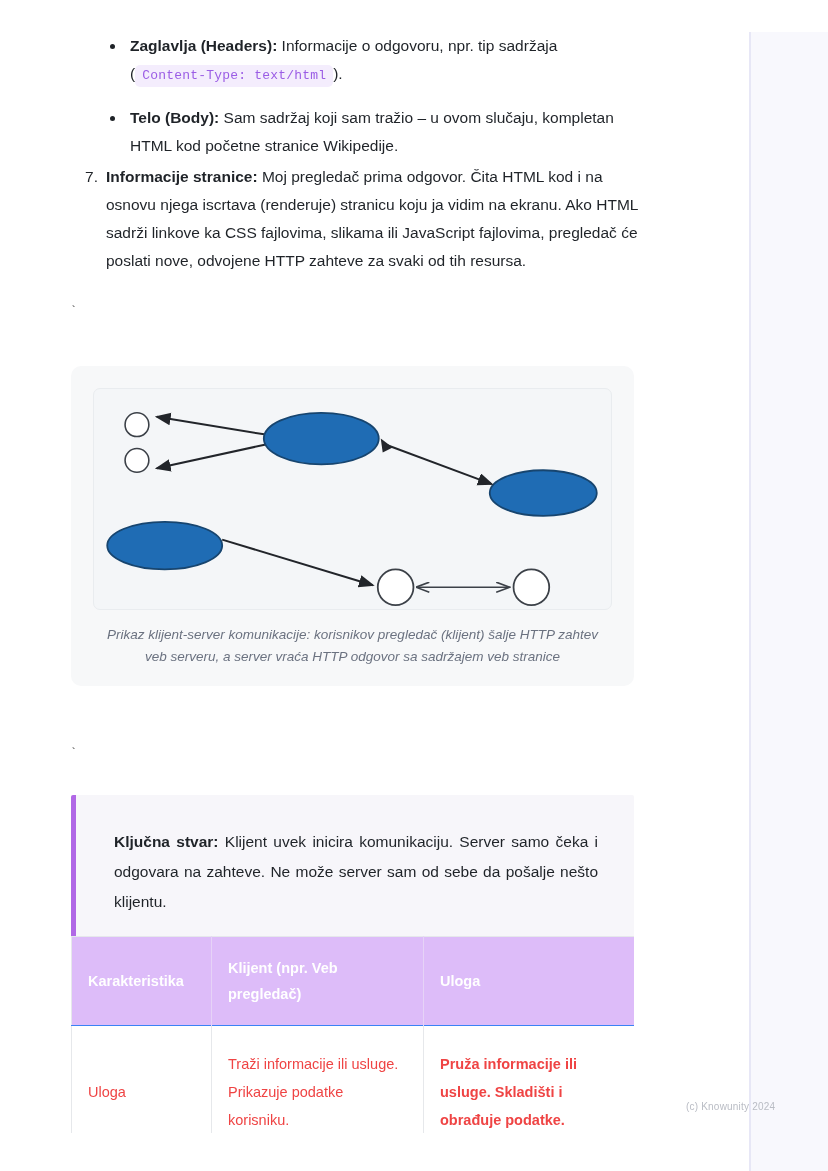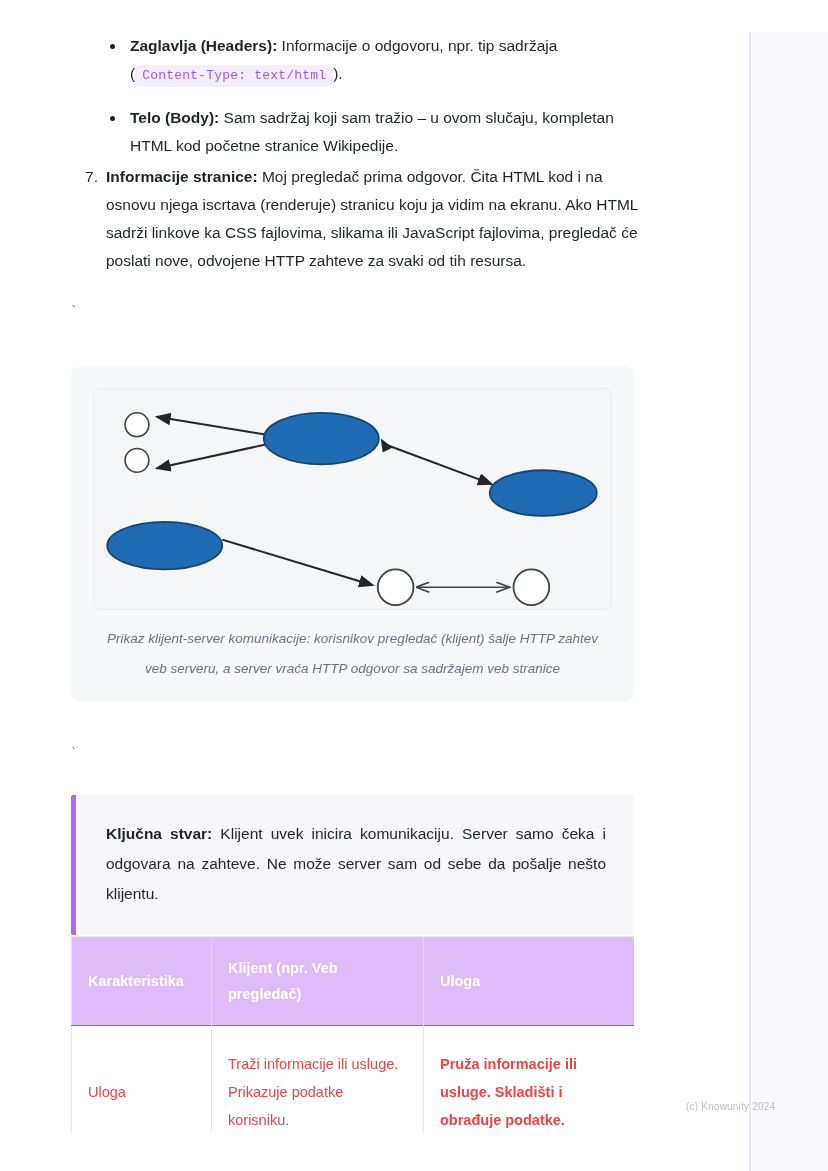--- a/index.html
+++ b/index.html
@@ -111,34 +111,34 @@
     border-radius: 7px;
     height: 222px;
     position: relative;
     overflow: hidden;
   }
   .figure-caption {
     margin-top: 14px;
     text-align: center;
     font-style: italic;
     font-size: 13.5px;
-    line-height: 30px;
+    line-height: 22px;
     color: #6b7280;
     padding: 0 10px;
   }
 
   
   .callout {
     background: #f7f6fa;
     border-left: 5px solid #b168e6;
     border-radius: 2px;
     padding: 20px 24px 22px 26px;
   }
   .callout p {
-    margin: 4px;
+    margin: 12px;
     font-size: 15.5px;
     line-height: 30px;
     color: #1f2328;
     text-align: justify;
   }
 
   
   table.cmp {
     border-collapse: collapse;
     width: 100%;

